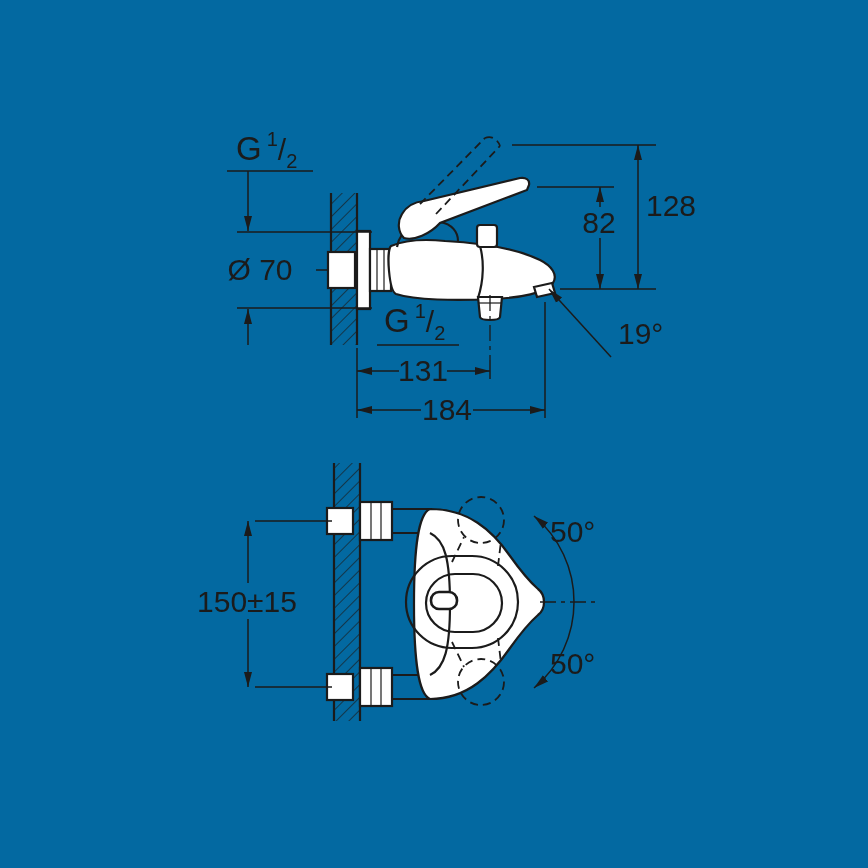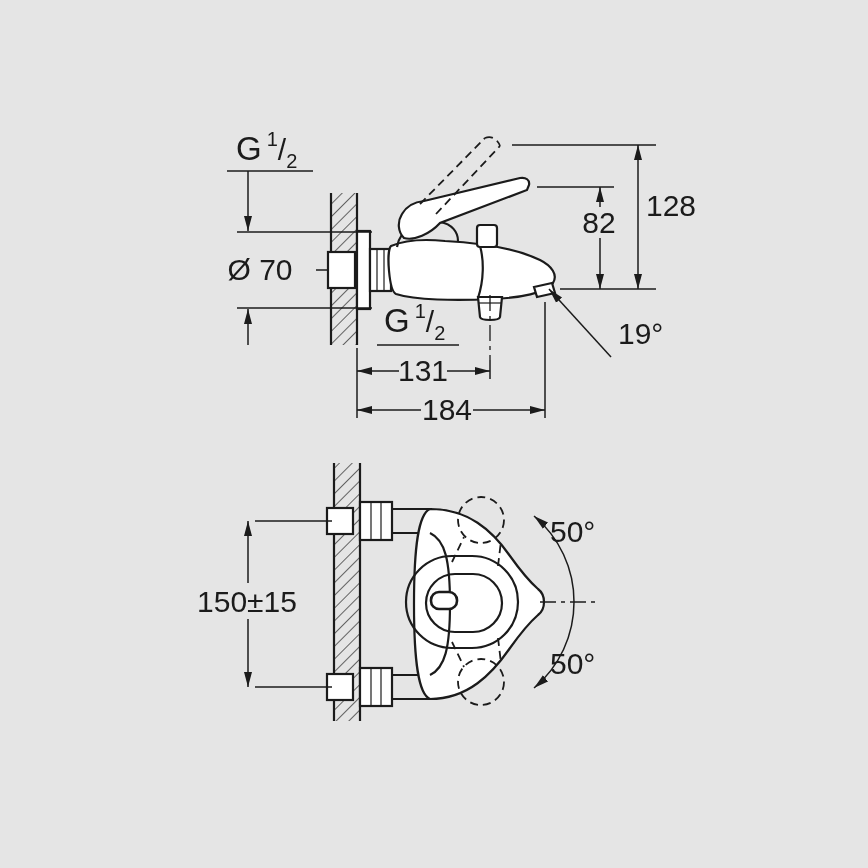--- a/index.html
+++ b/index.html
@@ -1,16 +1,16 @@
 <!DOCTYPE html>
 <html><head>
 <meta charset="utf-8">
 <style>
   html,body{margin:0;padding:0;background:#ffffff;}
-  #stage{position:relative;width:868px;height:868px;background:#e5e5e5;overflow:hidden;
+  #stage{position:relative;width:868px;height:868px;background:#0369a1;overflow:hidden;
          font-family:"Liberation Sans", sans-serif;}
   svg{position:absolute;left:0;top:0;}
   text{font-family:"Liberation Sans", sans-serif;fill:#1b1b1b;}
   .obj{stroke:#1b1b1b;stroke-width:2.2;fill:#ffffff;}
   .objn{stroke:#1b1b1b;stroke-width:2.2;fill:none;}
   .thin{stroke:#1b1b1b;stroke-width:1.2;fill:none;}
   .dim{stroke:#1b1b1b;stroke-width:1.5;fill:none;}
   .dash{stroke:#1b1b1b;stroke-width:1.8;fill:none;stroke-dasharray:8 5;}
   .cline{stroke:#1b1b1b;stroke-width:1.3;fill:none;stroke-dasharray:16 5 4 5;}
   .num{font-size:30px;}

